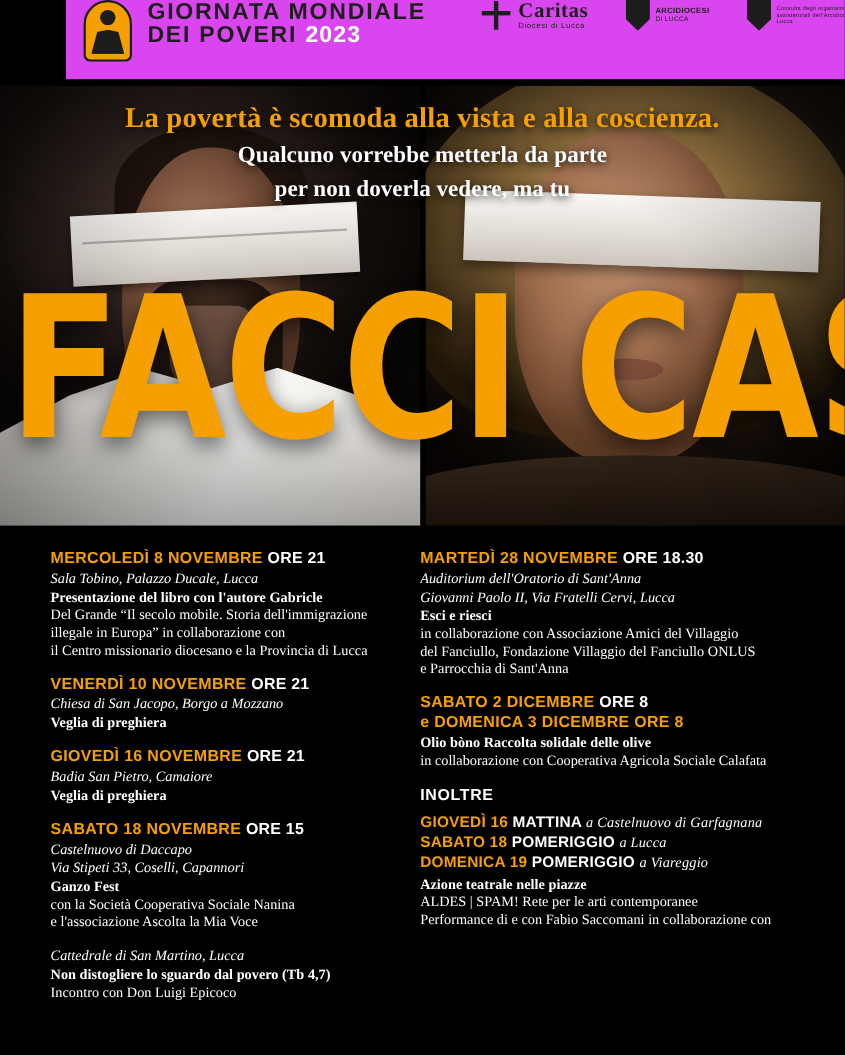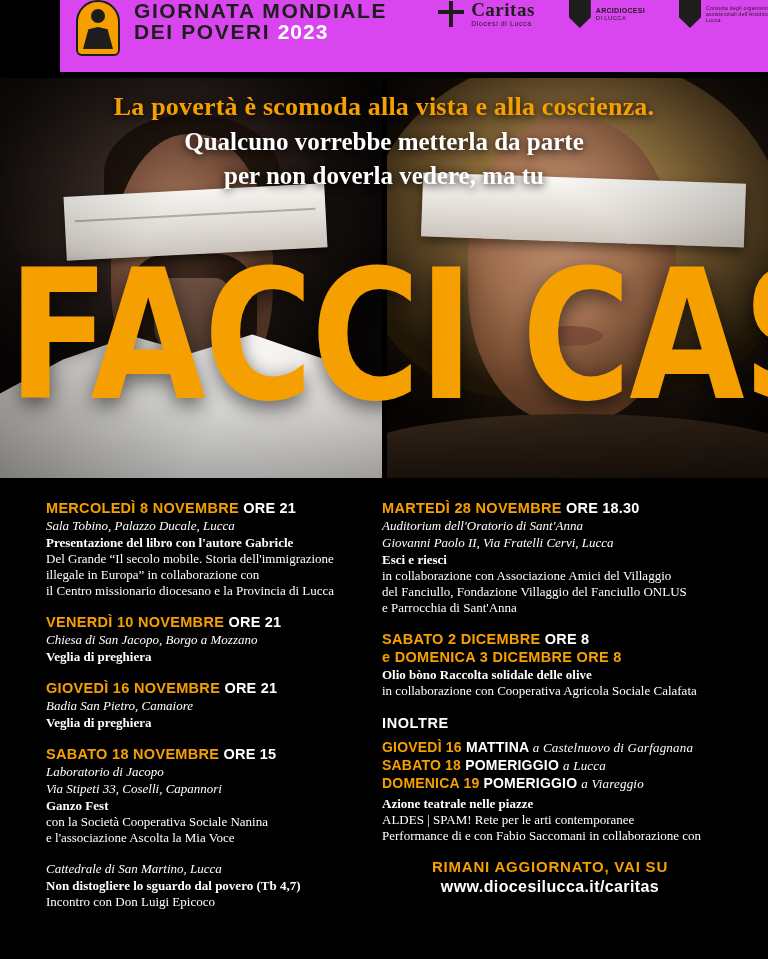--- a/index.html
+++ b/index.html
@@ -239,21 +239,21 @@
   .hl1 {
     font-family:"Liberation Serif", serif;
     font-size:26px;
     font-weight:bold;
     color:#f5a000;
     letter-spacing:.2px;
     text-shadow:0 2px 8px rgba(0,0,0,.85);
   }
   .hl2, .hl3 {
     font-family:"Liberation Serif", serif;
-    font-size:25px;
+    font-size:21px;
     font-weight:bold;
     color:#fff;
     text-shadow:0 2px 8px rgba(0,0,0,.9);
     margin-top:6px;
   }
   .facci {
     position:absolute;
     left:0; right:0; top:185px;
     z-index:9;
     text-align:center;
@@ -452,21 +452,21 @@
       </div>
       <div class="ev-place">Badia San Pietro, Camaiore</div>
       <div class="ev-title">Veglia di preghiera</div>
     </div>
 
     <div class="event">
       <div class="ev-head">
         <span>SABATO 18 NOVEMBRE</span>
         <span class="ora">ORE 15</span>
       </div>
-      <div class="ev-place">Laboratorio di Jacopo</div>
+      <div class="ev-place">Castelnuovo di Daccapo</div>
       <div class="ev-place">Via Stipeti 33, Coselli, Capannori</div>
       <div class="ev-title">Ganzo Fest</div>
       <div class="ev-line">con la Società Cooperativa Sociale Nanina</div>
       <div class="ev-line">e l'associazione Ascolta la Mia Voce</div>
     </div>
 
     <div class="event">
       <div class="ev-place">Cattedrale di San Martino, Lucca</div>
       <div class="ev-title">Non distogliere lo sguardo dal povero (Tb 4,7)</div>
       <div class="ev-line">Incontro con Don Luigi Epicoco</div>
@@ -517,19 +517,15 @@
     <div class="plus-line">
       <span>DOMENICA 19</span>
       <span class="part">POMERIGGIO</span>
       <span class="loc">a Viareggio</span>
     </div>
 
     <div class="ev-title" style="margin-top:4px">Azione teatrale nelle piazze</div>
     <div class="ev-line">ALDES | SPAM! Rete per le arti contemporanee</div>
     <div class="ev-line">Performance di e con Fabio Saccomani in collaborazione con</div>
 
-    <div class="footer-cta">
-      <div class="cta1">RIMANI AGGIORNATO, VAI SU</div>
-      <div class="cta2">www.diocesilucca.it/caritas</div>
-    </div>
 
   </div>
 </div>
 
 </body></html>

